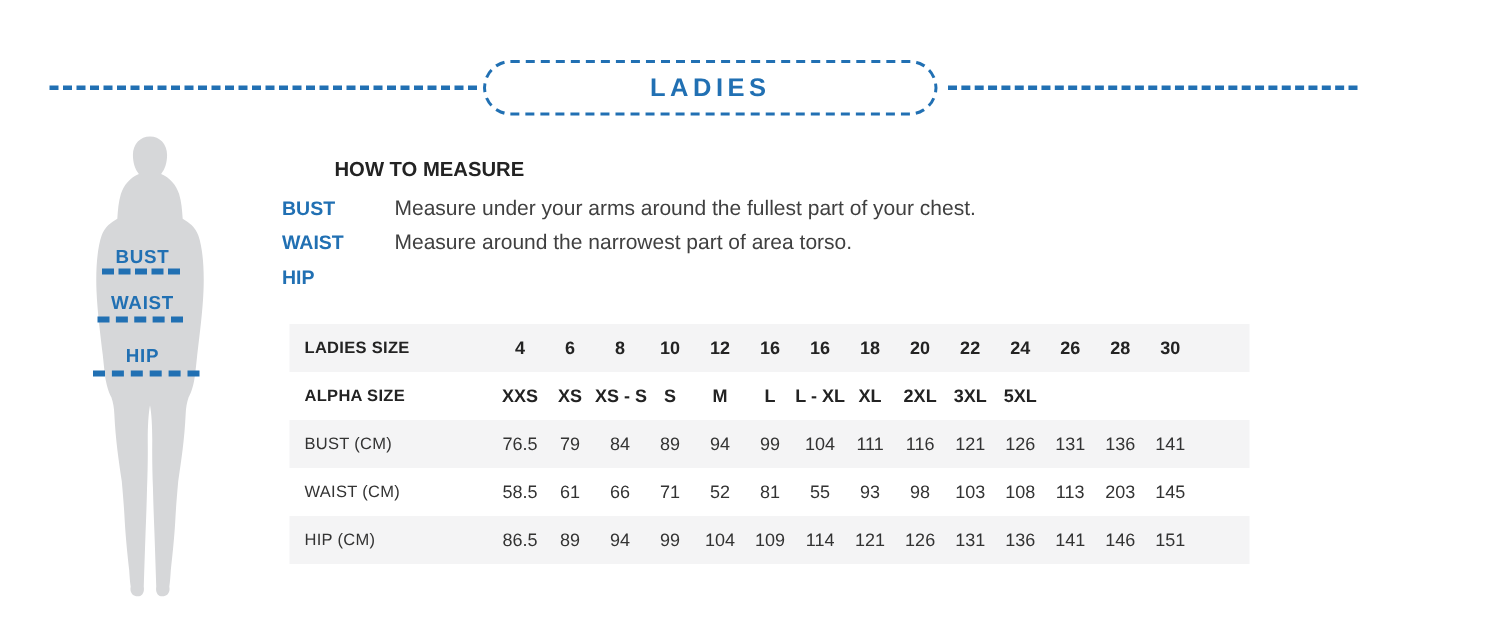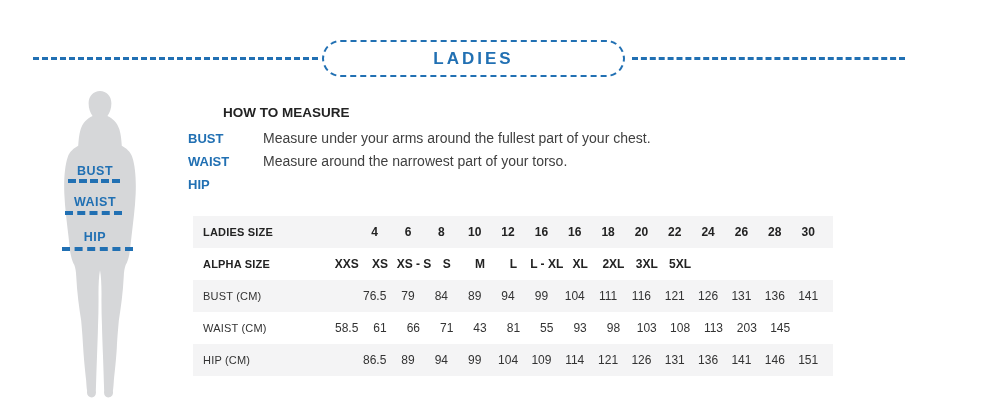--- a/index.html
+++ b/index.html
@@ -40,21 +40,21 @@
   .m-line-hip{top:159px;left:12px;width:71px;}
   
   .howto{position:absolute;left:188px;top:105px;width:680px;}
   .howto-title{font-size:13.5px;font-weight:bold;color:var(--ink);margin-bottom:7px;margin-left:35px;}
   .howto-row{display:flex;line-height:23px;}
   .howto-label{width:75px;flex:0 0 75px;color:var(--blue);font-weight:bold;font-size:13px;}
   .howto-text{font-size:14px;color:var(--body);white-space:nowrap;}
   
   .sizetable{position:absolute;left:193px;top:216px;width:640px;}
   .t-row{height:32px;display:flex;align-items:center;}
-  .t-row.alt{background:var(--rowalt);gap:28px;}
+  .t-row.alt{background:var(--rowalt);}
   .t-label{flex:0 0 127px;padding-left:10px;font-size:11px;letter-spacing:0.2px;color:var(--ink);}
   .t-row.hdr .t-label{font-weight:bold;}
   .t-values{display:flex;width:467px;}
   .t-cell{width:33.35px;text-align:center;font-size:12px;white-space:nowrap;color:var(--ink);}
   .t-row.hdr .t-cell{font-weight:bold;}
   .t-row.plain .t-label,.t-row.plain .t-cell{color:#333;}
 </style>
 </head>
 <body>
 
@@ -101,21 +101,21 @@
   </div>
 
   <div class="howto">
     <div class="howto-title">HOW TO MEASURE</div>
     <div class="howto-row">
       <span class="howto-label">BUST</span>
       <span class="howto-text">Measure under your arms around the fullest part of your chest.</span>
     </div>
     <div class="howto-row">
       <span class="howto-label">WAIST</span>
-      <span class="howto-text">Measure around the narrowest part of your torso.</span>
+      <span class="howto-text">Measure around the narrowest part of area torso.</span>
     </div>
     <div class="howto-row">
       <span class="howto-label">HIP</span>
     </div>
   </div>
 
   <div class="sizetable" id="sizetable">
       <div class="t-row alt hdr">
         <span class="t-label">LADIES SIZE</span>
         <span class="t-values">
@@ -173,21 +173,21 @@
           <span class="t-cell">141</span>
         </span>
       </div>
       <div class="t-row plain">
         <span class="t-label">WAIST (CM)</span>
         <span class="t-values">
           <span class="t-cell">58.5</span>
           <span class="t-cell">61</span>
           <span class="t-cell">66</span>
           <span class="t-cell">71</span>
-          <span class="t-cell">43</span>
+          <span class="t-cell">52</span>
           <span class="t-cell">81</span>
           <span class="t-cell">55</span>
           <span class="t-cell">93</span>
           <span class="t-cell">98</span>
           <span class="t-cell">103</span>
           <span class="t-cell">108</span>
           <span class="t-cell">113</span>
           <span class="t-cell">203</span>
           <span class="t-cell">145</span>
         </span>

